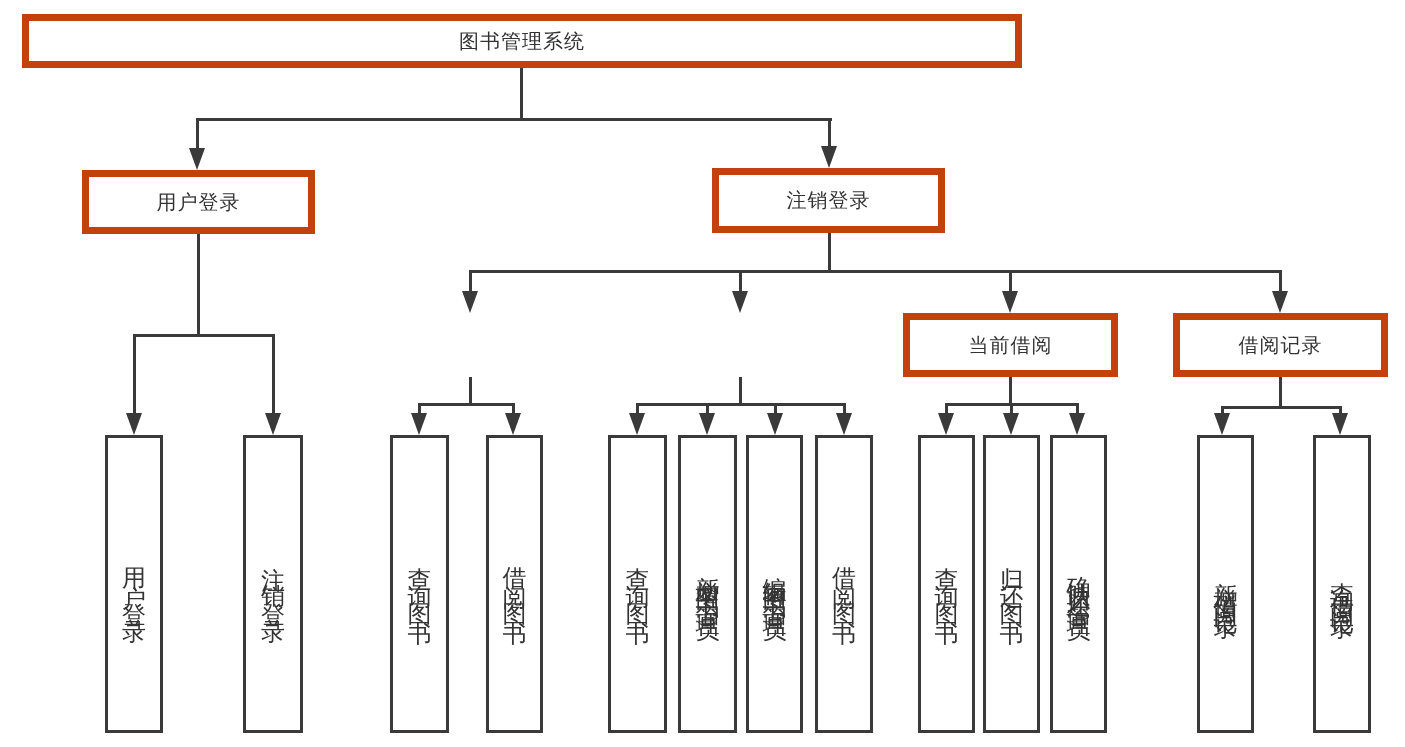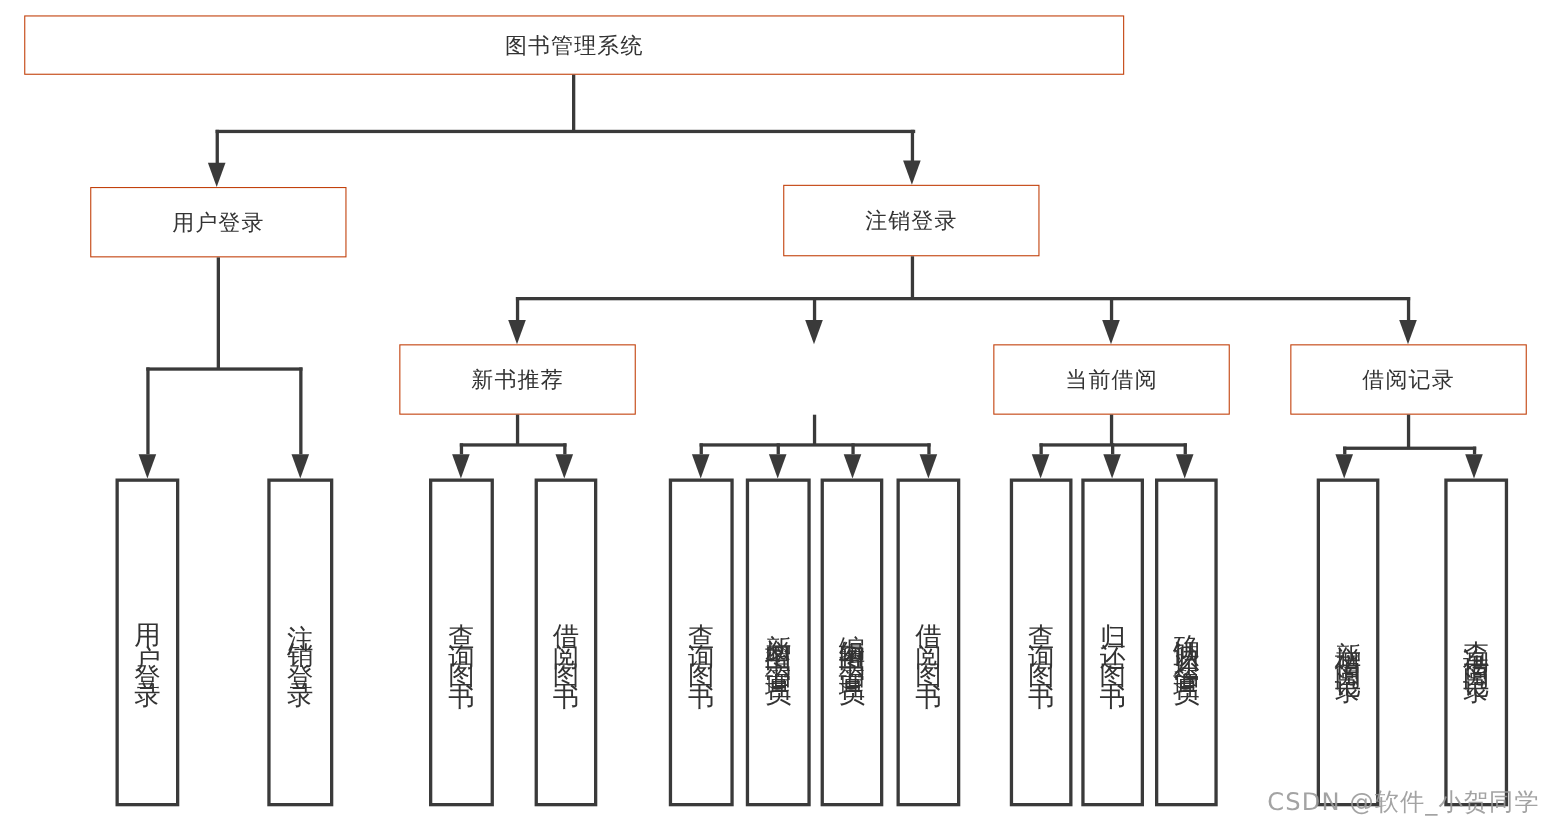--- a/index.html
+++ b/index.html
@@ -7,21 +7,21 @@
     position: relative;
     width: 1405px;
     height: 747px;
     background: #ffffff;
     font-family: "DejaVu Sans", "Liberation Sans", sans-serif;
     overflow: hidden;
   }
   .box {
     position: absolute;
     box-sizing: border-box;
-    border: 1px solid #c2410c;
+    border: 7px solid #c2410c;
     background: #ffffff;
     display: flex;
     align-items: center;
     justify-content: center;
     font-size: 20px;
     color: #333333;
     letter-spacing: 1px;
     white-space: nowrap;
   }
   .leaf {
@@ -92,21 +92,20 @@
   <div class="hline" style="left:469px; top:270px; width:813px;"></div>
   <div class="vline" style="left:469px; top:270px; height:22px;"></div>
   <div class="ahead" style="left:462px; top:291px;"></div>
   <div class="vline" style="left:739px; top:270px; height:22px;"></div>
   <div class="ahead" style="left:732px; top:291px;"></div>
   <div class="vline" style="left:1009px; top:270px; height:22px;"></div>
   <div class="ahead" style="left:1002px; top:291px;"></div>
   <div class="vline" style="left:1279px; top:270px; height:22px;"></div>
   <div class="ahead" style="left:1272px; top:291px;"></div>
 
-  <div class="box" style="left:363px; top:313px; width:215px; height:64px;">新书推荐</div>
   <div class="box" style="left:1173px; top:313px; width:215px; height:64px;">借阅记录</div>
   <div class="box" style="left:903px; top:313px; width:215px; height:64px;">当前借阅</div>
 
   <div class="vline" style="left:469px; top:377px; height:28px;"></div>
   <div class="hline" style="left:418px; top:403px; width:97px;"></div>
   <div class="vline" style="left:418px; top:403px; height:10px;"></div>
   <div class="ahead" style="left:411px; top:413px;"></div>
   <div class="vline" style="left:512px; top:403px; height:10px;"></div>
   <div class="ahead" style="left:505px; top:413px;"></div>
 
@@ -174,15 +173,14 @@
     <span class="vtext ls6">确认归还（管理员）</span>
   </div>
 
   <div class="leaf" style="left:1197px; width:57px;">
     <span class="vtext ls7">新增借阅记录</span>
   </div>
   <div class="leaf" style="left:1313px; width:58px;">
     <span class="vtext ls7">查询借阅记录</span>
   </div>
 
-  <div class="watermark">CSDN @软件_小贺同学</div>
 
 </div>
 
 </body></html>

